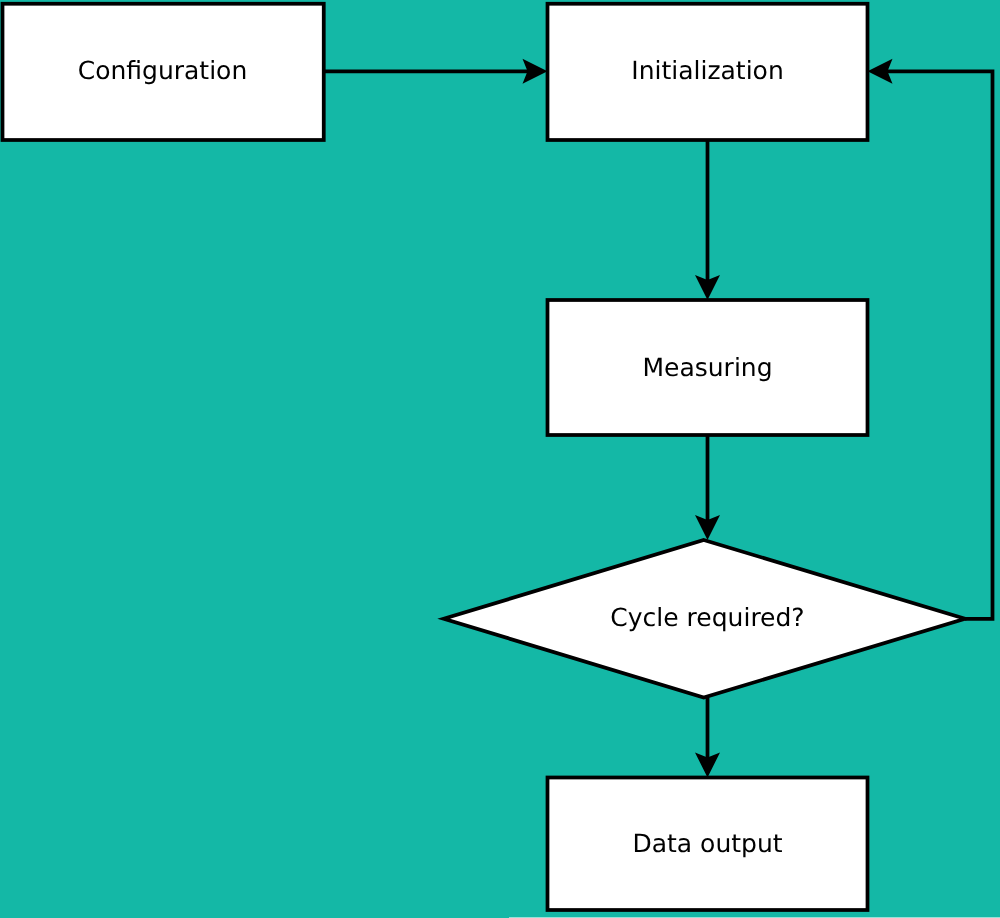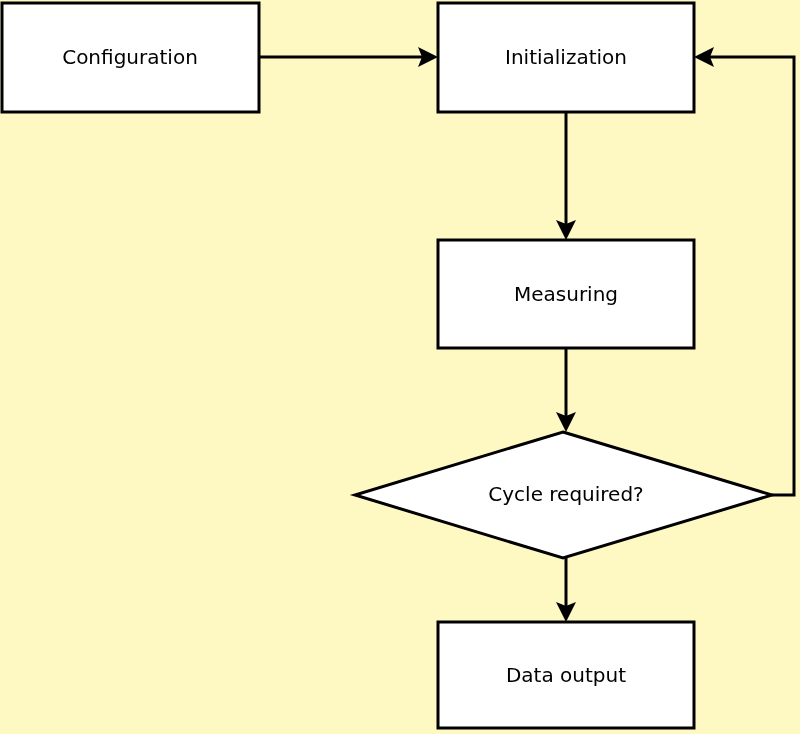--- a/index.html
+++ b/index.html
@@ -8,21 +8,21 @@
     padding: 0;
     background: #ffffff;
   }
   body {
     font-family: "DejaVu Sans", sans-serif;
   }
   #diagram-root {
     position: relative;
     width: 800px;
     height: 734px;
-    background: #fef9c3;
+    background: #14b8a6;
     overflow: hidden;
   }
   #flow-svg {
     display: block;
     width: 800px;
     height: 734px;
   }
   .node-shape {
     fill: #ffffff;
     stroke: #000000;

